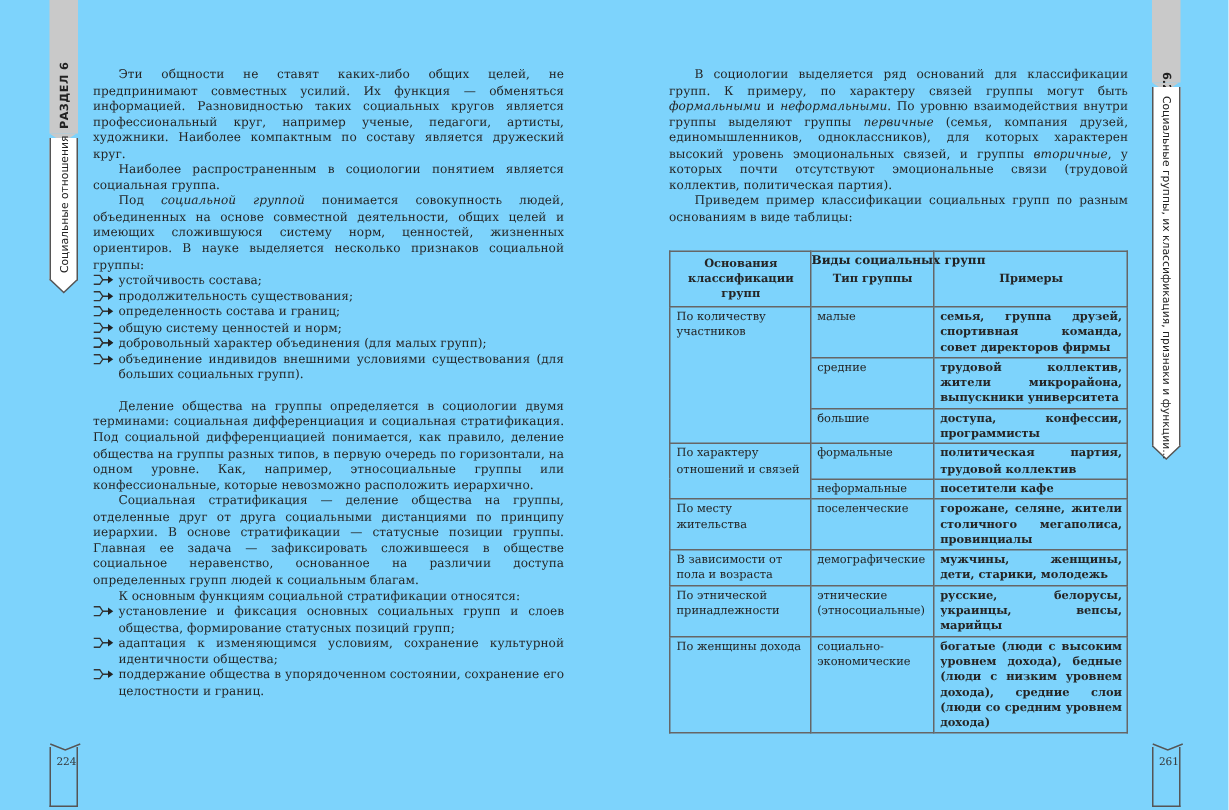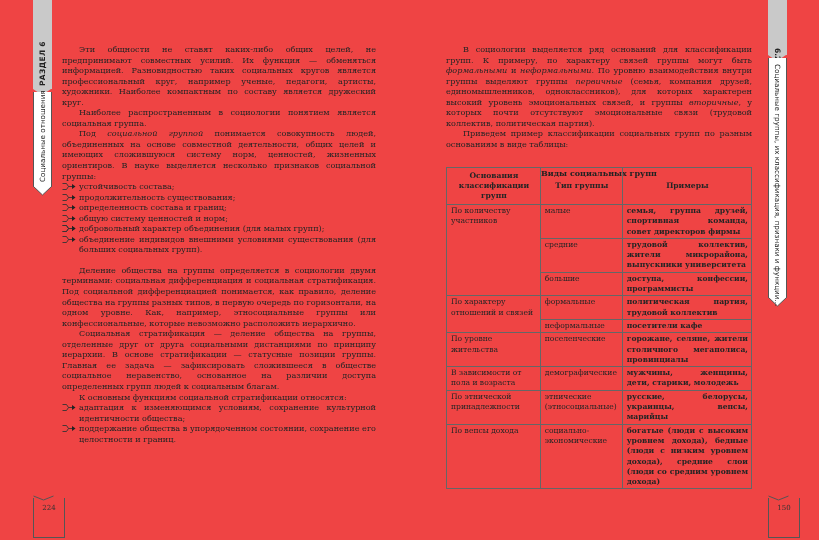--- a/index.html
+++ b/index.html
@@ -1,19 +1,19 @@
 <!DOCTYPE html>
 <html><head>
   <meta charset="utf-8">
   <style>
     * { margin: 0; padding: 0; box-sizing: border-box; }
     html, body { width: 819px; height: 540px; background: #ffffff; overflow: hidden; }
     body { position: relative; font-family: "DejaVu Serif", "Liberation Serif", serif; color: #222; }
 
-    .page { position: absolute; top: 0; height: 540px; background: #ef4444; }
+    .page { position: absolute; top: 0; height: 540px; background: #7dd3fc; }
     .page-left { left: 0; width: 410px; }
     .page-right { left: 410px; width: 409px; }
 
     
     .side-tab-gray { position: absolute; background: #c9c9c9; }
     .side-tab-outline { position: absolute; background: #fff; border-left: 1px solid #555; border-right: 1px solid #555; }
     .vtext { position: absolute; white-space: nowrap; font-family: "DejaVu Sans", "Liberation Sans", sans-serif; color: #222; }
 
     .left-gray { left: 33px; top: 0; width: 19px; height: 89px; }
     .left-gray-tip { position: absolute; left: 33px; top: 89px; width: 0; height: 0;
@@ -23,21 +23,21 @@
 
     .right-gray { left: 768px; top: 0; width: 19px; height: 55px; }
     .right-gray-tip { position: absolute; left: 768px; top: 55px; width: 0; height: 0;
       border-left: 9.5px solid transparent; border-right: 9.5px solid transparent; border-top: 6px solid #c9c9c9; }
     .right-out { left: 768px; top: 58px; width: 19px; height: 240px; }
 
     .vtext-left { transform: rotate(-90deg); transform-origin: left top; }
     .vtext-right { transform: rotate(90deg); transform-origin: left top; }
 
     
-    .pnum { position: absolute; width: 32px; height: 40px; border-left: 1px solid #555; border-right: 1px solid #555; border-bottom: 1px solid #555; font-size: 7px; text-align: center; padding-top: 6px; font-family: "DejaVu Serif", serif; color: #333; }
+    .pnum { position: absolute; width: 19px; height: 40px; border-left: 1px solid #555; border-right: 1px solid #555; border-bottom: 1px solid #555; font-size: 7px; text-align: right; padding-top: 6px; font-family: "DejaVu Serif", serif; color: #333; }
     .pnum svg { position: absolute; left: -1px; top: -3px; }
 
     
     .text-block { position: absolute; font-size: 8.1px; line-height: 10.55px; text-align: justify; color: #252525; }
     .left-text { left: 62px; top: 44px; width: 314px; }
     .right-text { left: 446px; top: 44px; width: 306px; }
     .para { text-indent: 17px; }
     .para em { font-style: italic; }
     .blist { list-style: none; }
     .blist li { position: relative; padding-left: 17px; }
@@ -109,20 +109,25 @@
     </ul>
     <div class="gap"></div>
     <p class="para">Деление общества на группы определяется в социологии двумя терминами: социальная дифференциация и социальная стратификация. Под социальной дифференциацией понимается, как правило, деление общества на группы разных типов, в первую очередь по горизонтали, на одном уровне. Как, например, этносоциальные группы или конфессиональные, которые невозможно расположить иерархично.</p>
     <p class="para">Социальная стратификация — деление общества на группы, отделенные друг от друга социальными дистанциями по принципу иерархии. В основе стратификации — статусные позиции группы. Главная ее задача — зафиксировать сложившееся в обществе социальное неравенство, основанное на различии доступа определенных групп людей к социальным благам.</p>
     <p class="para">К основным функциям социальной стратификации относятся:</p>
     <ul class="blist">
       <li><svg class="bullet-icon" viewBox="0 0 14 7">
             <path d="M0.5,0.5 L4.5,0.5 L6.5,3.5 L4.5,6.5 L0.5,6.5" fill="none" stroke="#333" stroke-width="0.9"></path>
             <line x1="6.5" y1="3.5" x2="10.5" y2="3.5" stroke="#333" stroke-width="0.9"></line>
             <path d="M10,1 L13.5,3.5 L10,6 Z" fill="#222"></path>
+          </svg><span>установление и фиксация основных социальных групп и слоев общества, формирование статусных позиций групп;</span></li>
+      <li><svg class="bullet-icon" viewBox="0 0 14 7">
+            <path d="M0.5,0.5 L4.5,0.5 L6.5,3.5 L4.5,6.5 L0.5,6.5" fill="none" stroke="#333" stroke-width="0.9"></path>
+            <line x1="6.5" y1="3.5" x2="10.5" y2="3.5" stroke="#333" stroke-width="0.9"></line>
+            <path d="M10,1 L13.5,3.5 L10,6 Z" fill="#222"></path>
           </svg><span>адаптация к изменяющимся условиям, сохранение культурной идентичности общества;</span></li>
       <li><svg class="bullet-icon" viewBox="0 0 14 7">
             <path d="M0.5,0.5 L4.5,0.5 L6.5,3.5 L4.5,6.5 L0.5,6.5" fill="none" stroke="#333" stroke-width="0.9"></path>
             <line x1="6.5" y1="3.5" x2="10.5" y2="3.5" stroke="#333" stroke-width="0.9"></line>
             <path d="M10,1 L13.5,3.5 L10,6 Z" fill="#222"></path>
           </svg><span>поддержание общества в упорядоченном состоянии, сохранение его целостности и границ.</span></li>
     </ul>
   </div>
 
   <div class="pnum" style="left:33px; top:498px;">
@@ -182,40 +187,40 @@
     <tr>
       <td rowspan="2">По характеру отношений и связей</td>
       <td>формальные</td>
       <td class="ex">политическая партия, трудовой коллектив</td>
     </tr>
     <tr>
       <td>неформальные</td>
       <td class="ex">посетители кафе</td>
     </tr>
     <tr>
-      <td>По уровне жительства</td>
+      <td>По месту жительства</td>
       <td>поселенческие</td>
       <td class="ex">горожане, селяне, жители столичного мегаполиса, провинциалы</td>
     </tr>
     <tr>
       <td>В зависимости от пола и возраста</td>
       <td>демографические</td>
       <td class="ex">мужчины, женщины, дети, старики, молодежь</td>
     </tr>
     <tr>
       <td>По этнической принадлежности</td>
       <td>этнические (этносоциальные)</td>
       <td class="ex">русские, белорусы, украинцы, вепсы, марийцы</td>
     </tr>
     <tr>
-      <td>По вепсы дохода</td>
+      <td>По женщины дохода</td>
       <td>социально-экономические</td>
       <td class="ex">богатые (люди с высоким уровнем дохода), бедные (люди с низким уровнем дохода), средние слои (люди со средним уровнем дохода)</td>
     </tr>
   </tbody>
 </table>
 
 <div class="pnum" style="left:768px; top:498px;">
   <svg width="21" height="6">
       <polyline points="0.5,1 10.5,5 20.5,1" fill="none" stroke="#555" stroke-width="1"></polyline>
     </svg>
-  <span>150</span>
+  <span>261</span>
 </div>
 
 </body></html>

